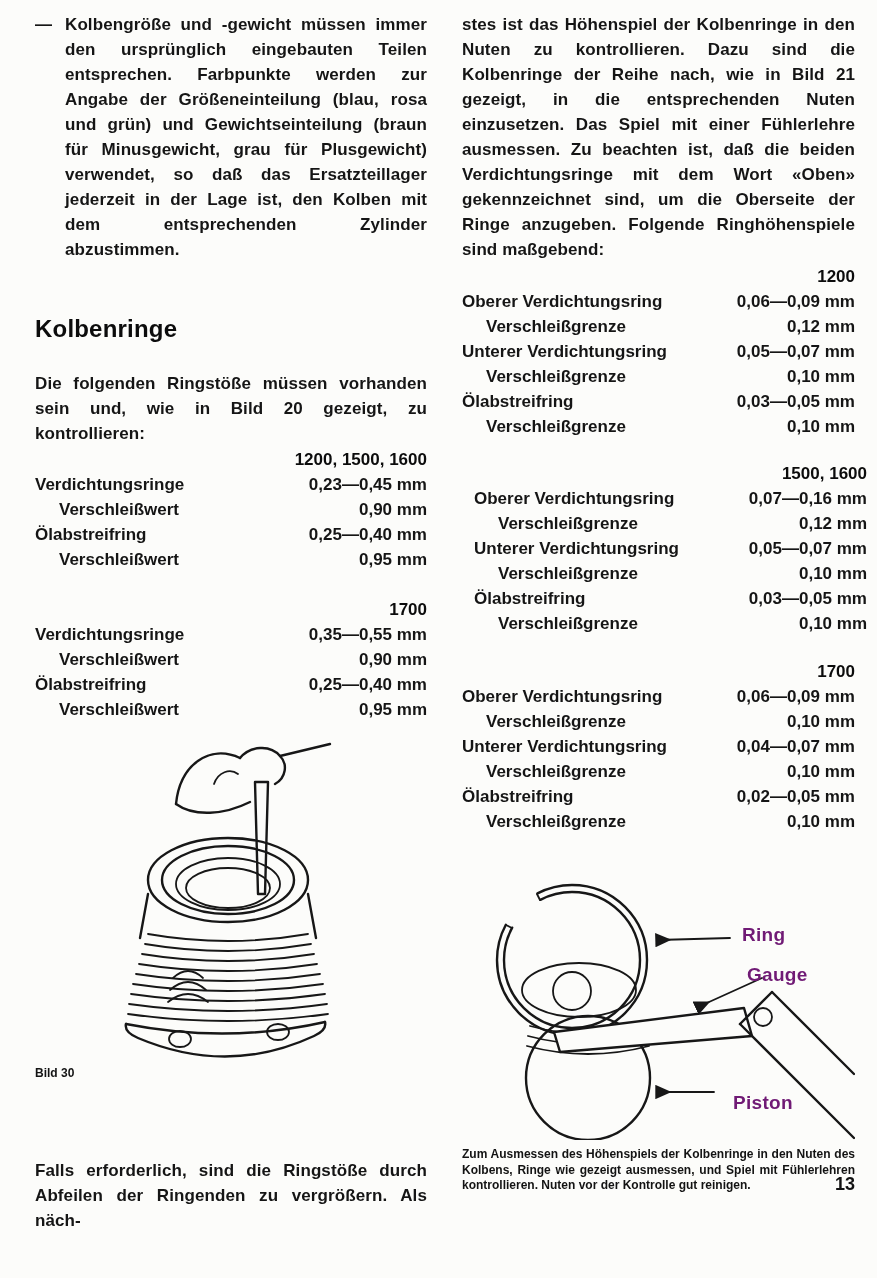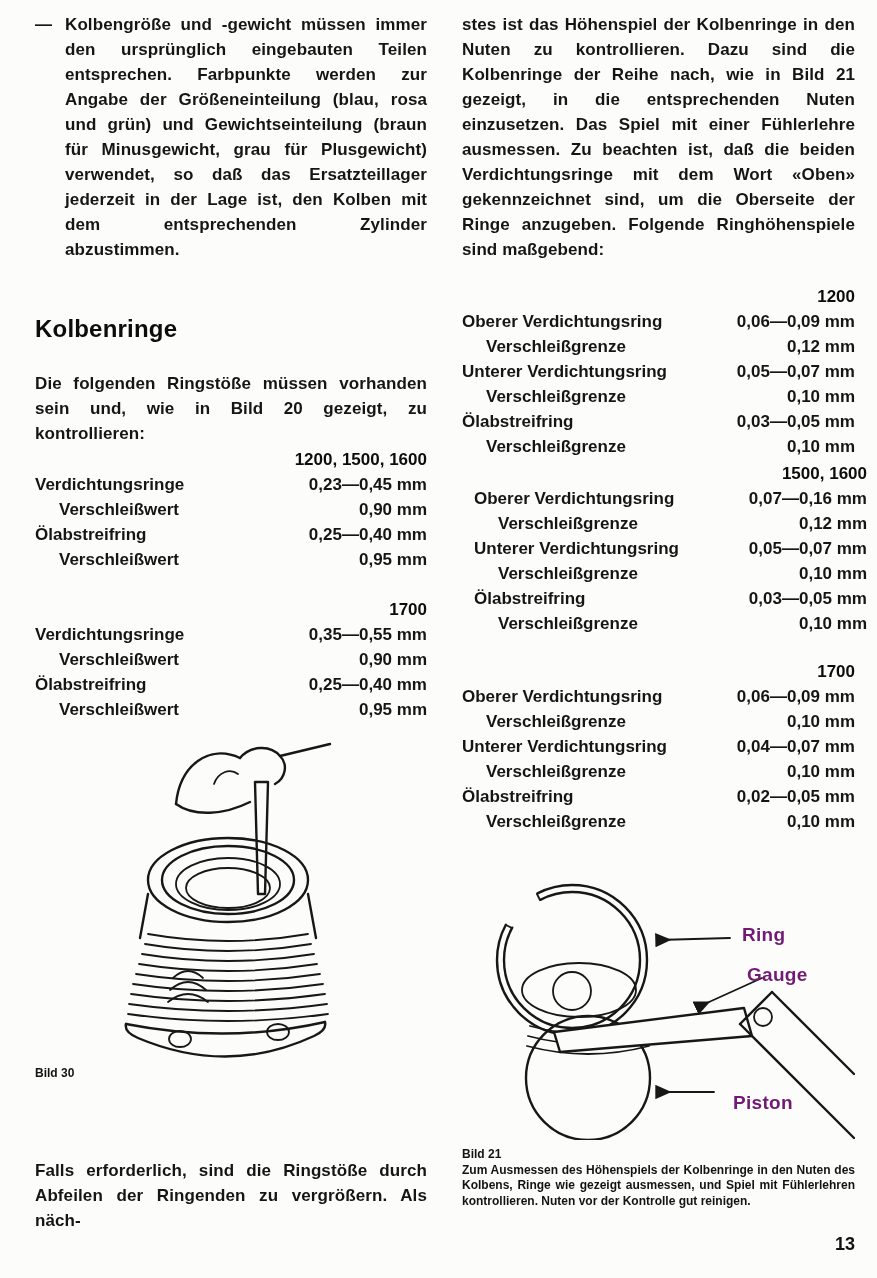--- a/index.html
+++ b/index.html
@@ -140,21 +140,21 @@
   </div>
 
   <div class="abs caption" style="left:35px;top:1066px;width:392px;">
     <span class="cap-title">Bild 30</span>
   </div>
 
   <div class="abs body-text" style="left:35px;top:1158px;width:392px;">Falls erforderlich, sind die Ringstöße durch Abfeilen der Ringenden zu vergrößern. Als näch-</div>
 
   <div class="abs body-text" style="left:462px;top:12px;width:393px;">stes ist das Höhenspiel der Kolbenringe in den Nuten zu kontrollieren. Dazu sind die Kolbenringe der Reihe nach, wie in Bild 21 gezeigt, in die entsprechenden Nuten einzusetzen. Das Spiel mit einer Fühlerlehre ausmessen. Zu beachten ist, daß die beiden Verdichtungsringe mit dem Wort «Oben» gekennzeichnet sind, um die Oberseite der Ringe anzugeben. Folgende Ringhöhenspiele sind maßgebend:</div>
 
-  <div class="abs spec-table right" style="left:462px;top:264px;margin-top:20px;">
+  <div class="abs spec-table right" style="left:462px;top:264px;">
     <div class="spec-header">1200</div>
     <div class="srow">
       <span class="slabel">Oberer Verdichtungsring</span>
       <span class="svalue">0,06—0,09 mm</span>
     </div>
     <div class="srow indent">
       <span class="slabel">Verschleißgrenze</span>
       <span class="svalue">0,12 mm</span>
     </div>
     <div class="srow">
@@ -263,19 +263,18 @@
       <line class="thin" x1="268" y1="64" x2="196" y2="66" marker-end="url(#arrowhead)"></line>
       <line class="thin" x1="300" y1="104" x2="236" y2="133" marker-end="url(#arrowhead)"></line>
       <line class="thin" x1="252" y1="218" x2="196" y2="218" marker-end="url(#arrowhead)"></line>
     </svg>
     <span class="fig-label" style="left:280px;top:50px;">Ring</span>
     <span class="fig-label" style="left:285px;top:90px;">Gauge</span>
     <span class="fig-label" style="left:271px;top:208px;margin-top:10px;">Piston</span>
   </div>
 
   <div class="abs caption" style="left:462px;top:1147px;width:393px;">
-    <span class="cap-title">Bild 21</span>
     <span>Zum Ausmessen des Höhenspiels der Kolbenringe in den Nuten des Kolbens, Ringe wie gezeigt ausmessen, und Spiel mit Fühlerlehren kontrollieren. Nuten vor der Kontrolle gut reinigen.</span>
   </div>
 
-  <div class="abs page-number" style="left:835px;top:1234px;">13</div>
+  <div class="abs page-number" style="left:835px;top:1174px;">13</div>
 
 </div>
 
 </body></html>

